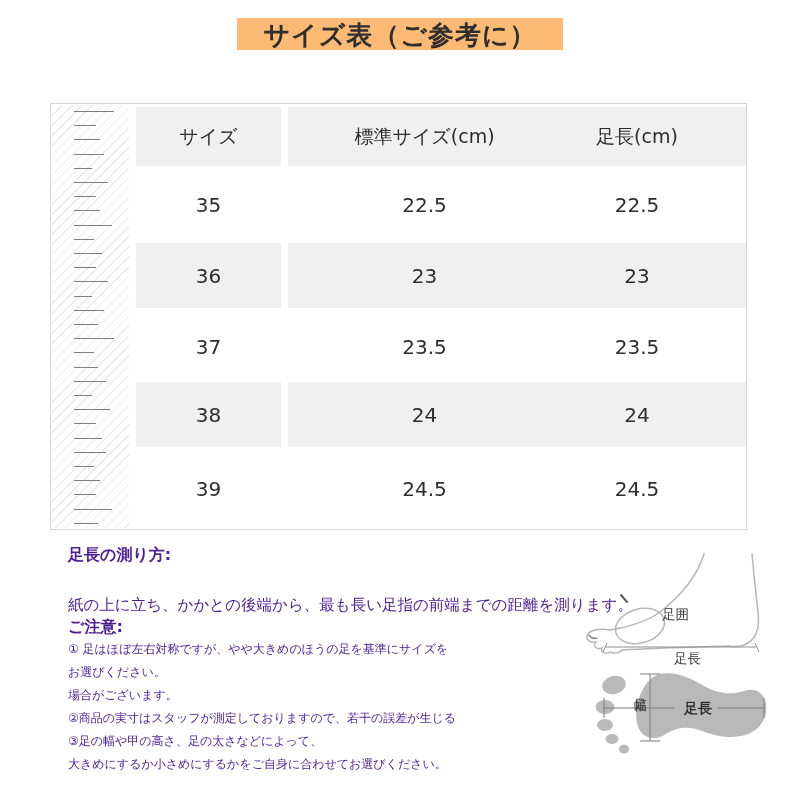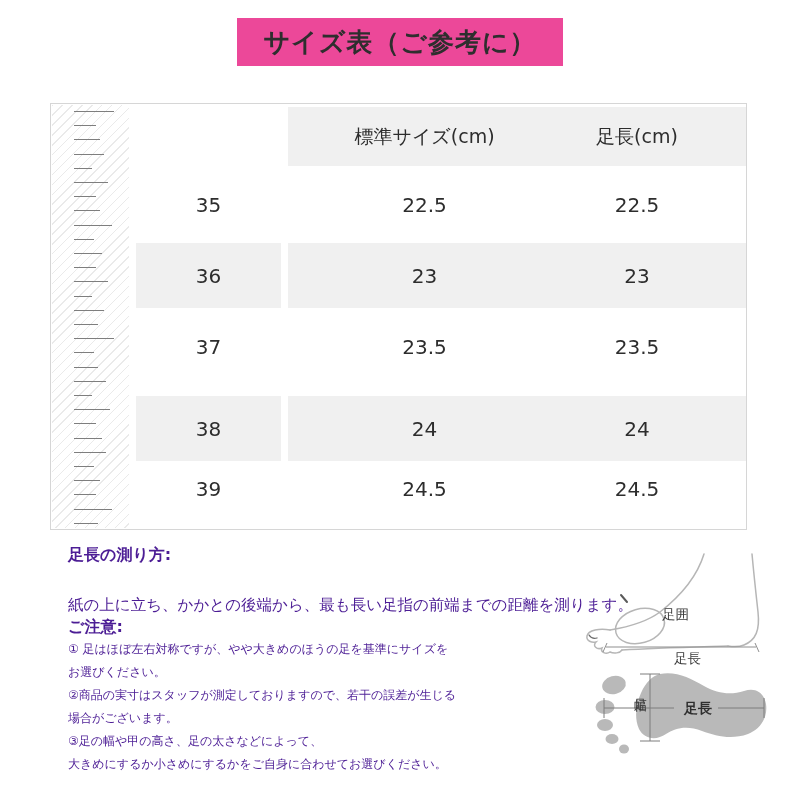--- a/index.html
+++ b/index.html
@@ -1,20 +1,20 @@
 <!DOCTYPE html>
 <html><head>
 <meta charset="utf-8">
 <style>
   html,body{margin:0;padding:0;background:#fff;}
   body{width:800px;height:800px;font-family:"DejaVu Sans","Liberation Sans",sans-serif;color:#333;}
   .page{position:relative;width:800px;height:800px;background:#fff;overflow:hidden;}
 
-  .title-box{position:absolute;left:237px;top:18px;width:326px;height:48px;background:#ec4899;
-    display:flex;align-items:center;justify-content:center;}
+  .title-box{position:absolute;left:237px;top:18px;width:326px;height:32px;background:#fdba74;
+    display:flex;justify-content:center;}
   .title-text{font-size:26px;font-weight:700;color:#2e2e2e;letter-spacing:1px;}
 
   .table-box{position:absolute;left:50px;top:103px;width:695px;height:425px;border:1px solid #d6d6d6;background:#fff;}
   .ruler{position:absolute;left:1px;top:1px;width:77px;height:423px;
     background:repeating-linear-gradient(135deg,#eaeaea 0 1px,#ffffff 1px 7px);}
   .tick{position:absolute;left:22px;height:1px;background:#7e7e7e;}
 
   .trow{position:absolute;left:85px;width:610px;height:65px;}
   .thead{height:59px;}
   .cell{position:absolute;top:0;height:100%;display:flex;align-items:center;justify-content:center;
@@ -74,62 +74,63 @@
           <div class="tick" style="top: 346.8px; width: 32px;"></div>
           <div class="tick" style="top: 361px; width: 20px;"></div>
           <div class="tick" style="top: 375.2px; width: 26px;"></div>
           <div class="tick" style="top: 389.4px; width: 22px;"></div>
           <div class="tick" style="top: 403.6px; width: 38px;"></div>
           <div class="tick" style="top: 417.8px; width: 24px;"></div>
         </div>
     </div>
 
     <div class="trow thead" style="top:3px">
+      <div class="cell hdr c1">サイズ</div>
       <div class="cell hdr c2">標準サイズ(cm)</div>
       <div class="cell hdr c3">足長(cm)</div>
     </div>
 
     <div class="trow" style="top:68px">
       <div class="cell c1">35</div>
       <div class="cell c2">22.5</div>
       <div class="cell c3">22.5</div>
     </div>
     <div class="trow alt" style="top:139px">
       <div class="cell c1">36</div>
       <div class="cell c2">23</div>
       <div class="cell c3">23</div>
     </div>
     <div class="trow" style="top:210px">
       <div class="cell c1">37</div>
       <div class="cell c2">23.5</div>
       <div class="cell c3">23.5</div>
     </div>
-    <div class="trow alt" style="top:292px">
+    <div class="trow alt" style="top:278px">
       <div class="cell c1">38</div>
       <div class="cell c2">24</div>
       <div class="cell c3">24</div>
     </div>
     <div class="trow" style="top:352px">
       <div class="cell c1">39</div>
       <div class="cell c2">24.5</div>
       <div class="cell c3">24.5</div>
     </div>
   </div>
 
   <div class="sec" style="top:544px;width:660px;">
     <div class="sec-h">足長の測り方:</div>
     <div class="sec-body">紙の上に立ち、かかとの後端から、最も長い足指の前端までの距離を測ります。</div>
   </div>
 
   <div class="sec" style="top:616px;width:580px;">
     <div class="sec-h">ご注意:</div>
     <div class="note-line">① 足はほぼ左右対称ですが、やや大きめのほうの足を基準にサイズを</div>
     <div class="note-line">お選びください。</div>
+    <div class="note-line">場合がございます。</div>
     <div class="note-line">②商品の実寸はスタッフが測定しておりますので、若干の誤差が生じる</div>
-    <div class="note-line">場合がございます。</div>
     <div class="note-line">③足の幅や甲の高さ、足の太さなどによって、</div>
     <div class="note-line">大きめにするか小さめにするかをご自身に合わせてお選びください。</div>
   </div>
 
   <svg class="diagram-svg" width="224" height="268" viewBox="0 0 224 268">
 
     <g stroke="#b6b6b6" stroke-width="1.5" fill="none" stroke-linecap="round">
       <path d="M 128,22 C 120,48 102,66 84,80 C 72,89 52,95 34,98"></path>
       <path d="M 34,98 C 24,96 12,98 11,104 C 10,109 16,111 20,110 C 16,114 21,118 26,116 C 24,120 30,123 34,120 C 38,122 44,121 46,118"></path>
       <path d="M 46,118 C 80,116 120,115 152,114"></path>

